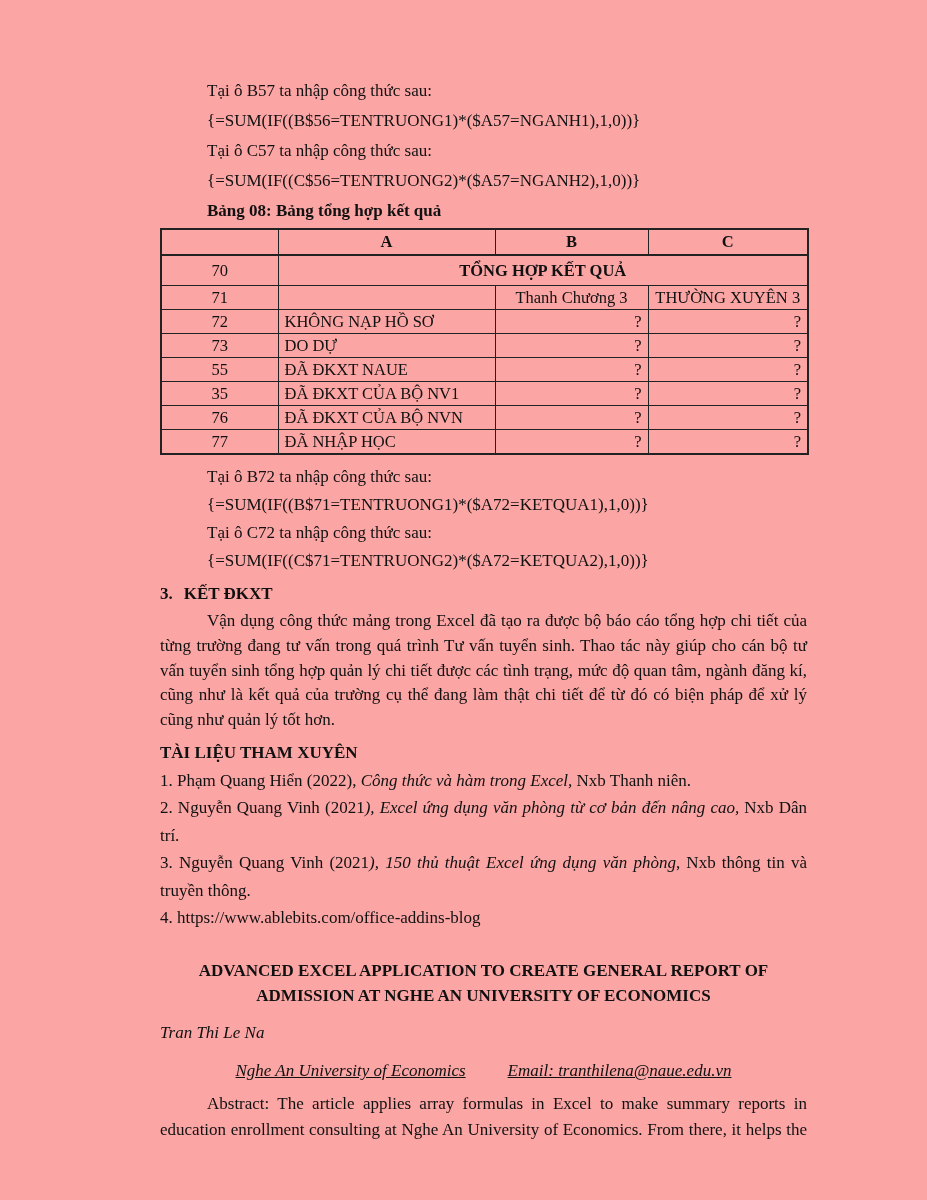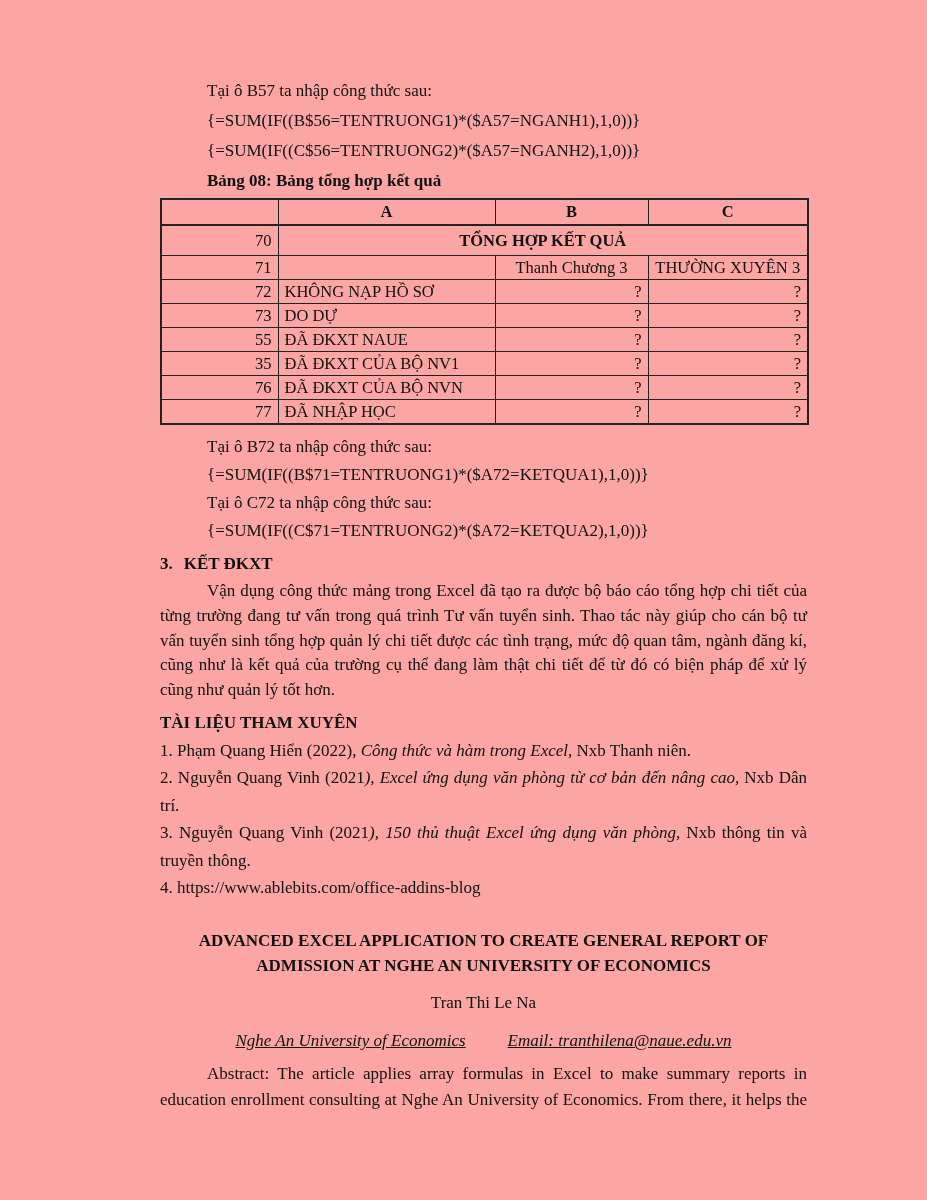--- a/index.html
+++ b/index.html
@@ -7,49 +7,50 @@
     position:relative;width:927px;height:1200px;background:#fca5a5;overflow:hidden;
     font-family:"Liberation Serif","DejaVu Serif",serif;color:#111;font-size:17px;
   }
   .sheet{padding:76px 120px 0 160px;width:647px;box-sizing:content-box;}
   p{margin:0;}
   .fline{line-height:30px;padding-left:47px;}
   .fline2{line-height:28px;padding-left:47px;}
   .caption{font-weight:bold;line-height:30px;padding-left:47px;}
   table.xl{border-collapse:collapse;border:2px solid #222;width:647px;table-layout:fixed;margin-top:2px;}
   table.xl td{border:1px solid #222;padding:0 6px;overflow:hidden;white-space:nowrap;font-size:16.5px;}
-  td.rownum{text-align:right;}
+  td.rownum{text-align:center;}
   tr.colhead td{height:24px;text-align:center;font-weight:bold;border-bottom:2px solid #222;}
   tr.titlerow td{height:29px;}
   td.mergetitle{text-align:center;font-weight:bold;}
   tr.datarow td{height:23px;}
   td.qcell{text-align:right;}
   td.ccell{text-align:center;}
   .h-num{font-weight:bold;}
   .h-kl{margin-top:4px;line-height:30px;font-weight:bold;}
   .h-kl .h-text{margin-left:11px;}
   .bodypara{line-height:24.8px;text-align:justify;text-indent:47px;}
   .h-ref{margin-top:6px;line-height:28px;font-weight:bold;}
   .refpara{line-height:27.5px;text-align:justify;}
   .en-block{margin-top:26px;}
   .en-title{font-weight:bold;text-align:center;line-height:25px;}
-  .en-author{margin-top:12px;text-align:center;line-height:25px;}
+  .en-author{margin-top:12px;font-style:italic;line-height:25px;}
   .en-affil{margin-top:13px;text-align:center;font-style:italic;line-height:25px;text-decoration:underline;}
   .en-affil .affil-name{margin-right:42px;}
   .abstract{margin-top:8px;line-height:26px;text-align:justify;text-align-last:justify;text-indent:47px;}
   .it{font-style:italic;}
 </style>
 </head>
 <body>
 
 <div class="page">
   <div class="sheet">
 
     <p class="fline">Tại ô B57 ta nhập công thức sau:</p>
     <p class="fline">{=SUM(IF((B$56=TENTRUONG1)*($A57=NGANH1),1,0))}</p>
+    <p class="fline">Tại ô C57 ta nhập công thức sau:</p>
     <p class="fline">{=SUM(IF((C$56=TENTRUONG2)*($A57=NGANH2),1,0))}</p>
 
     <p class="caption">Bảng 08: Bảng tổng hợp kết quả</p>
 
     <table class="xl">
       <colgroup>
         <col style="width:117px">
           <col style="width:217px">
           <col style="width:153px">
           <col style="width:160px">

